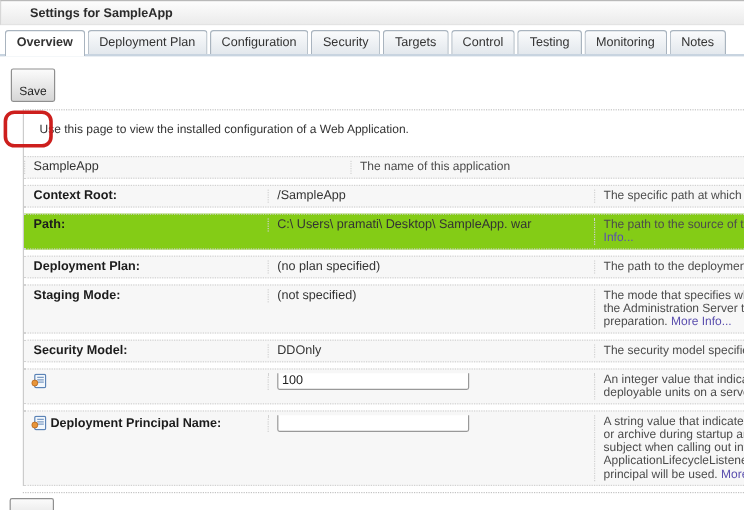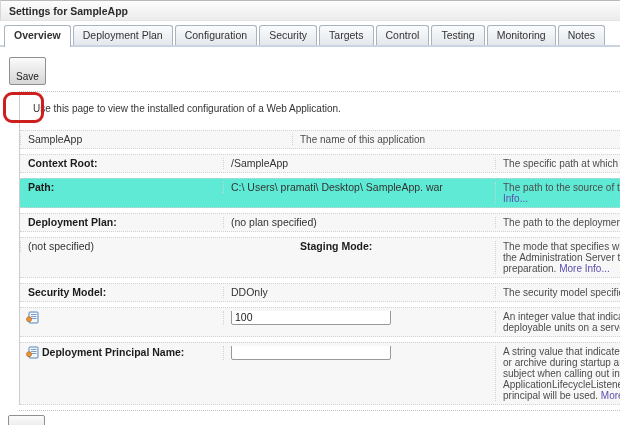--- a/index.html
+++ b/index.html
@@ -10,21 +10,21 @@
     font-family: "Liberation Sans", "DejaVu Sans", sans-serif;
     color: #333;
   }
   .titlebar {
     height: 21px; line-height: 20px;
     background: linear-gradient(#fdfdfd, #ebebeb);
     border-top: 1px solid #b9b9b9;
     border-left: 1px solid #d7d7d7;
     border-bottom: 1px solid #e3e3e3;
     font-size: 10.5px; font-weight: bold; color: #2b2b2b;
-    padding-left: 8px;
+    padding-left: 24px;
   }
   .tabstrip {
     margin-top: 4px; padding-left: 4px;
     border-bottom: 2px solid #c8d4e0;
     white-space: nowrap;
   }
   .tab {
     display: inline-block; vertical-align: bottom;
     padding: 3px 9px 4px 9px; margin-right: 2px;
     border: 1px solid #a9b4bf; border-bottom: none;
@@ -112,38 +112,38 @@
           <div class="dline"><span>The name of this application</span></div>
         </div>
       </div>
       <div class="row" style="background: rgb(247, 247, 247);">
         <div class="cell label"><span>Context Root:</span></div>
         <div class="cell value"><span>/SampleApp</span></div>
         <div class="cell desc">
           <div class="dline"><span>The specific path at which thi</span></div>
         </div>
       </div>
-      <div class="row" style="background: #5eead4; justify-content: space-between;">
+      <div class="row" style="background: #84cc16; justify-content: space-between;">
         <div class="cell label"><span>Path:</span></div>
         <div class="cell value"><span>C:\ Users\ pramati\ Desktop\ SampleApp. war</span></div>
         <div class="cell desc">
           <div class="dline"><span>The path to the source of the</span></div>
           <div class="dline"><span class="mi-link" style="color: rgb(91, 79, 174);">Info...</span></div>
         </div>
       </div>
       <div class="row" style="background: rgb(247, 247, 247);">
         <div class="cell label"><span>Deployment Plan:</span></div>
         <div class="cell value"><span>(no plan specified)</span></div>
         <div class="cell desc">
           <div class="dline"><span>The path to the deployment p</span></div>
         </div>
       </div>
       <div class="row" style="background: rgb(247, 247, 247);">
+        <div class="cell label"><span>Staging Mode:</span></div>
         <div class="cell value"><span>(not specified)</span></div>
-        <div class="cell label"><span>Staging Mode:</span></div>
         <div class="cell desc">
           <div class="dline"><span>The mode that specifies whet</span></div>
           <div class="dline"><span>the Administration Server to t</span></div>
           <div class="dline"><span>preparation.   </span><span class="mi-link" style="color: rgb(91, 79, 174);">More Info...</span></div>
         </div>
       </div>
       <div class="row" style="background: rgb(247, 247, 247);">
         <div class="cell label"><span>Security Model:</span></div>
         <div class="cell value"><span>DDOnly</span></div>
         <div class="cell desc">

